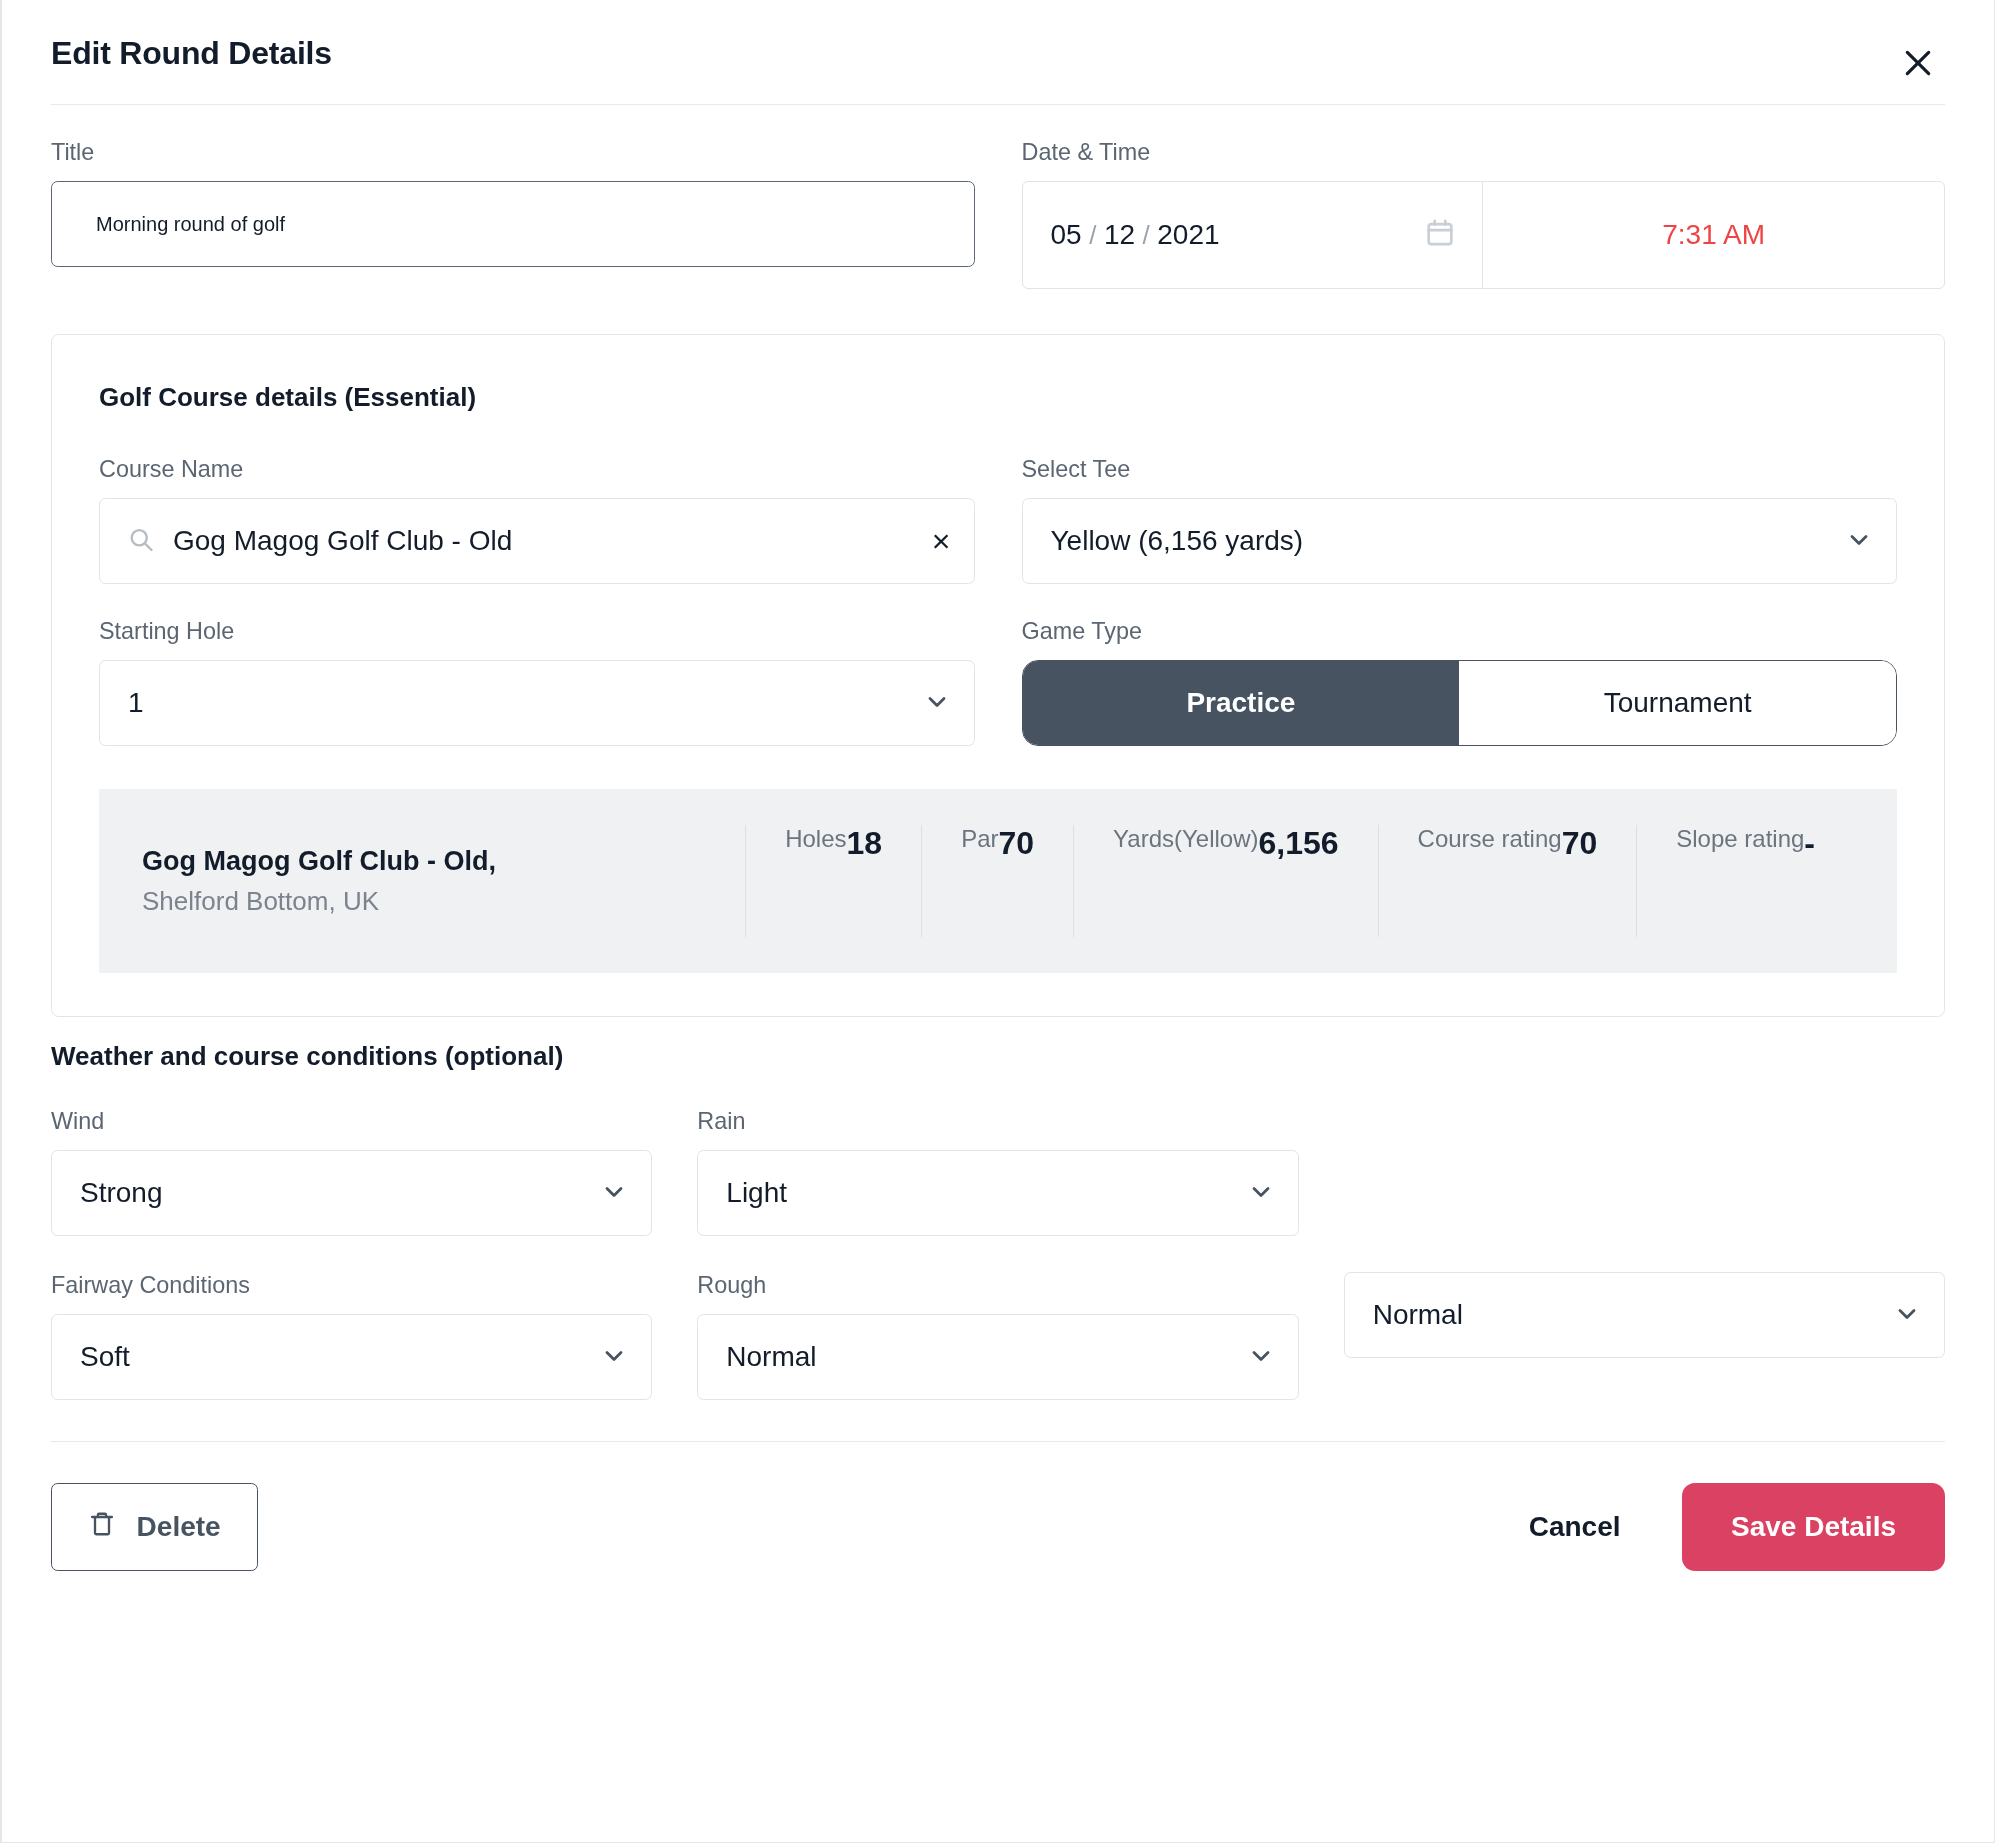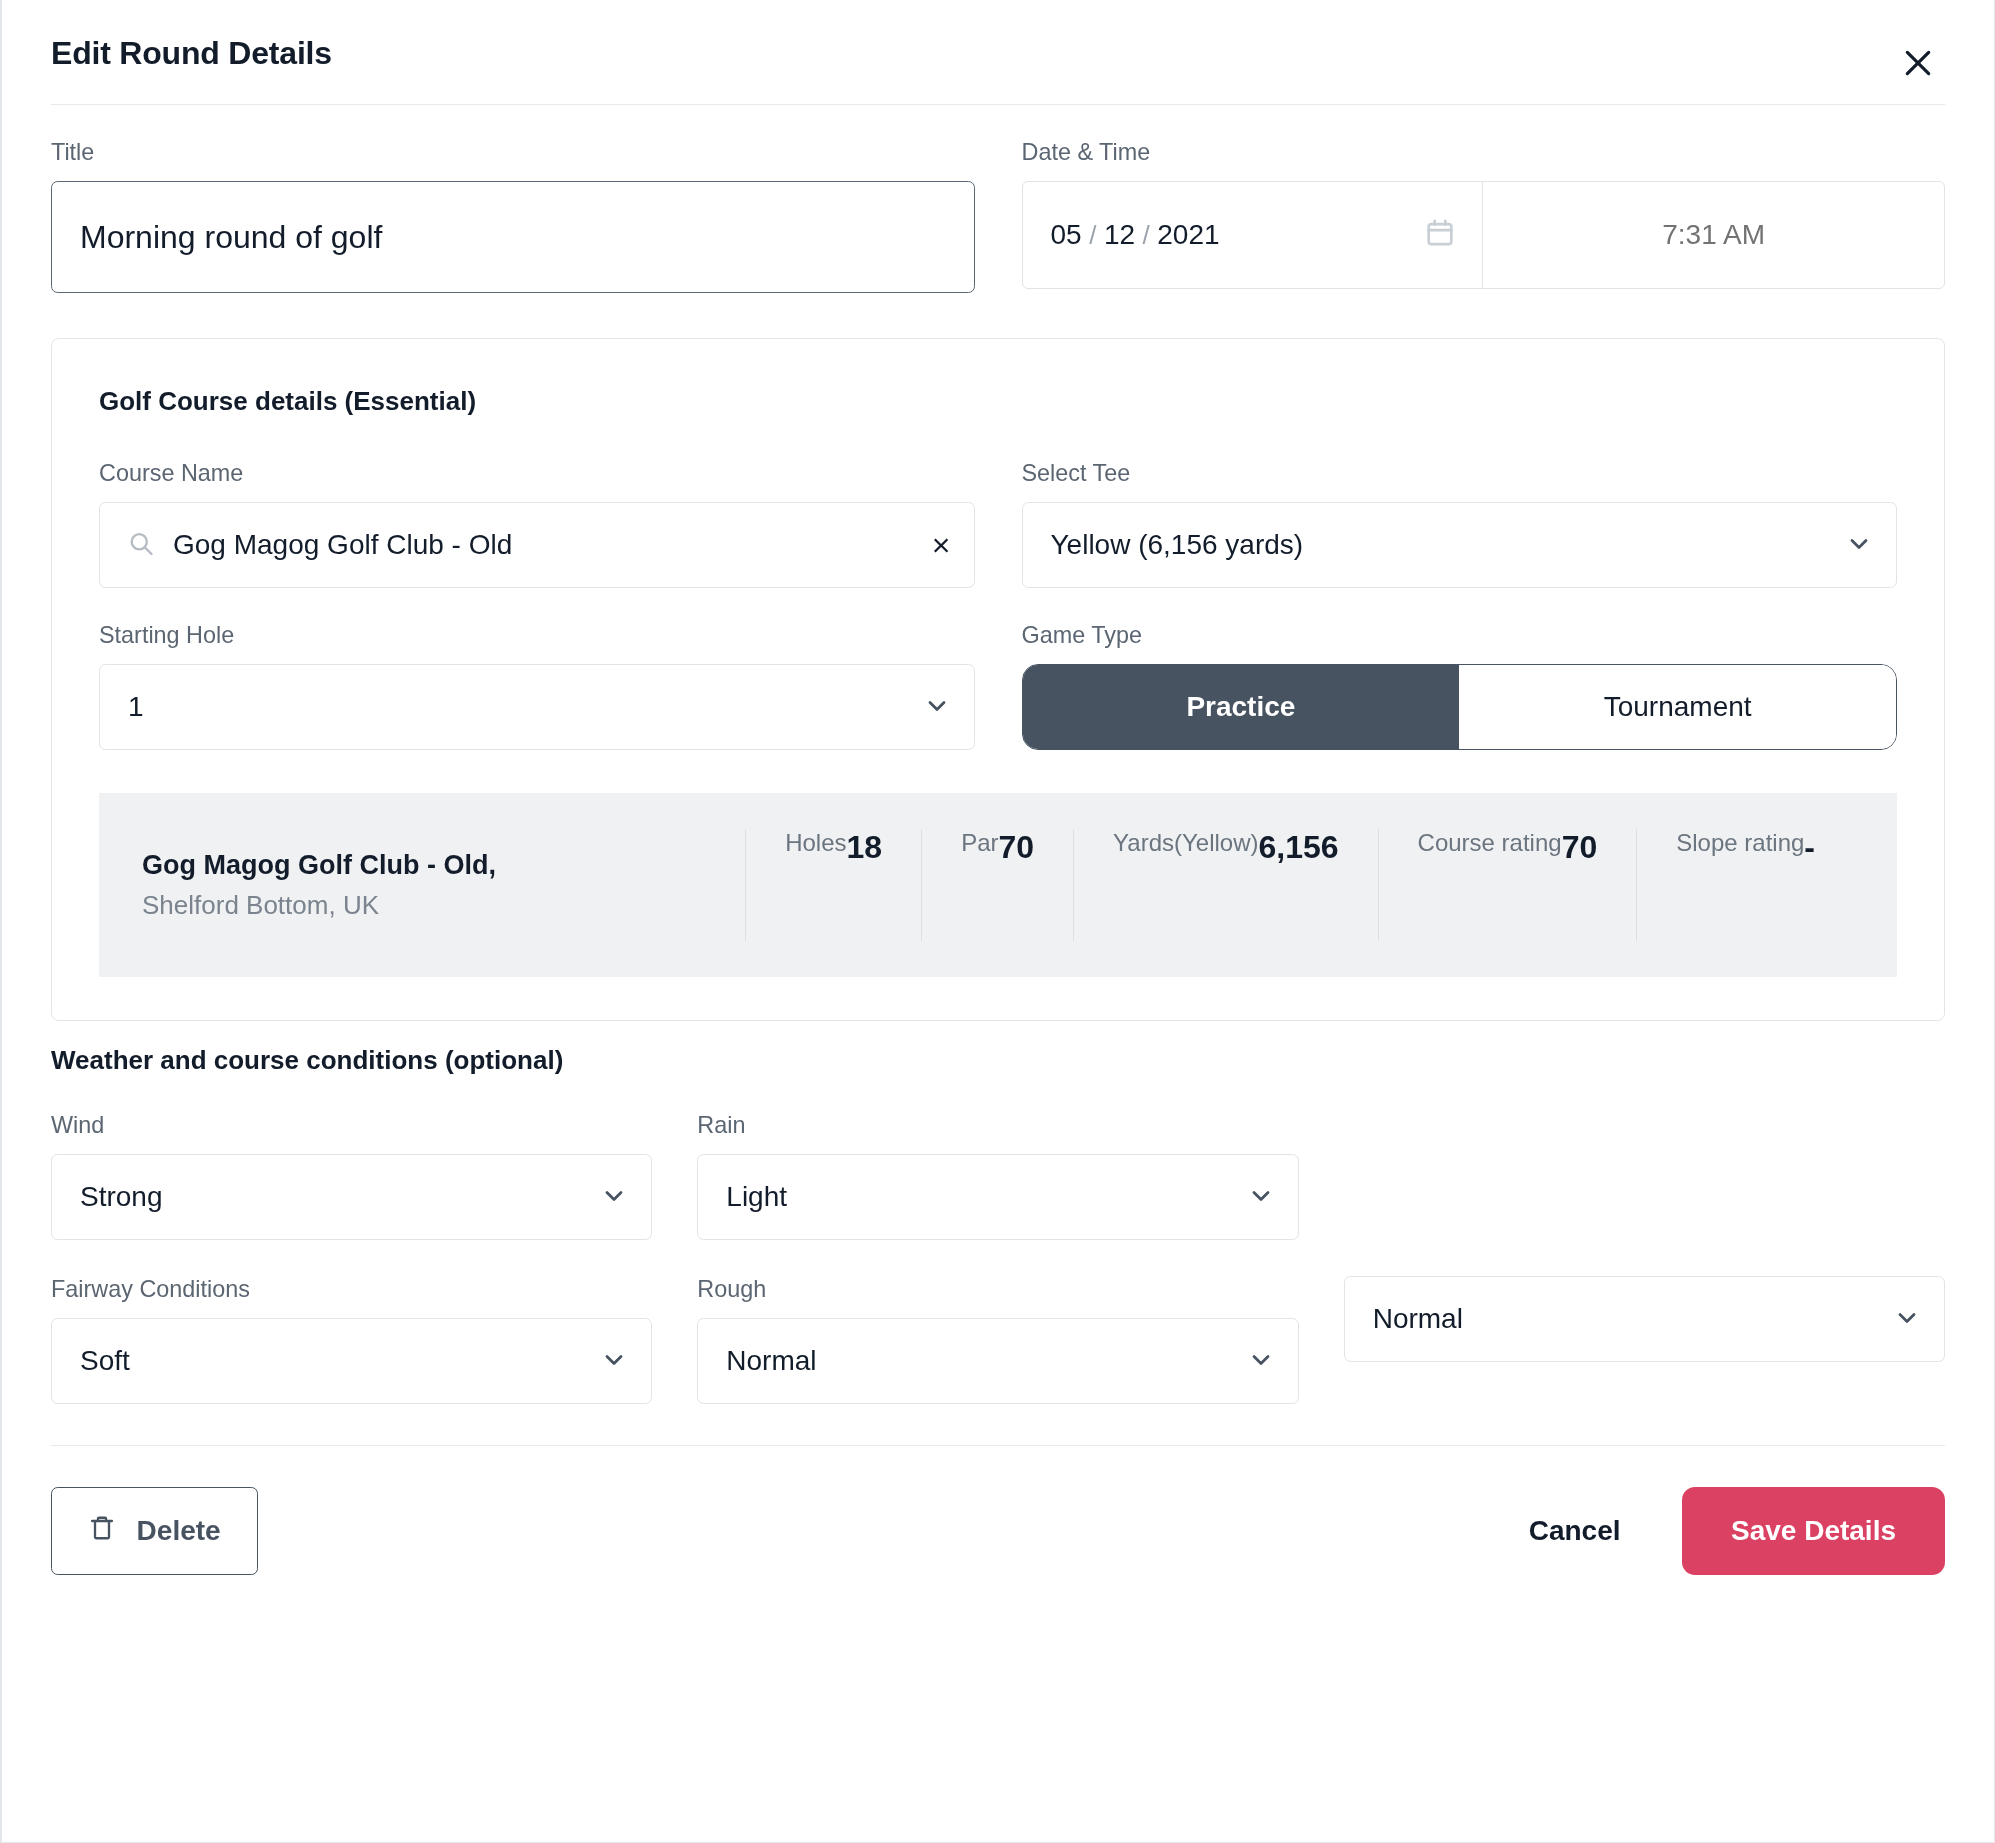--- a/index.html
+++ b/index.html
@@ -55,27 +55,27 @@
   
   .field-label {
     font-size: 23.4px;
     color: #5b6672;
     margin-bottom: 15px;
     display: block;
     font-weight: normal;
   }
   .text-input {
     width: 100%;
-    height: 112px;
+    height: 86px;
     border: 1.9px solid #5a6673;
     border-radius: 6.6px;
     background: #fff;
-    font-size: 32px;
-    color: #121c2a;
-    padding: 0 28px;
+    font-size: 20px;
+    color: #121c2a;
+    padding: 0 44px;
     font-family: "Liberation Sans", sans-serif;
     outline: none;
   }
 
   .row-2 {
     display: flex;
     gap: 47px;
     padding-top: 34px;
   }
   .col { flex: 1 1 0; min-width: 0; }
@@ -100,21 +100,21 @@
   }
   .date-seg { font-size: 28px; color: #121c2a; }
   .date-sep { font-size: 26px; color: #9aa3ad; margin: 0 7.5px; }
   .cal-icon { position: absolute; right: 26px; top: 50%; transform: translateY(-50%); }
   .time-part {
     flex: 1 1 auto;
     display: flex;
     align-items: center;
     justify-content: center;
     font-size: 28px;
-    color: #737373;
+    color: #ef4444;
   }
 
   
   .card {
     margin-top: 45px;
     border: 1.9px solid #e1e5ea;
     border-radius: 7.5px;
     padding: 47px 47px 43px 47px;
   }
   .card-title {

